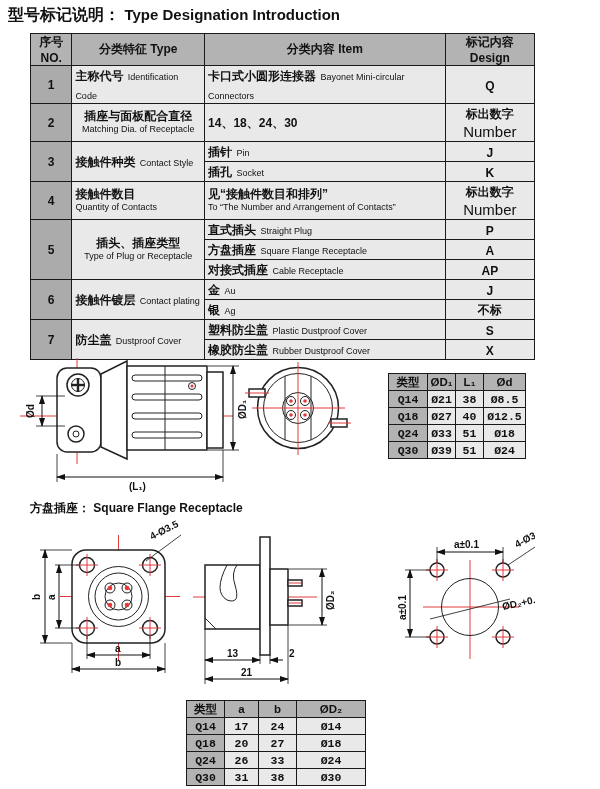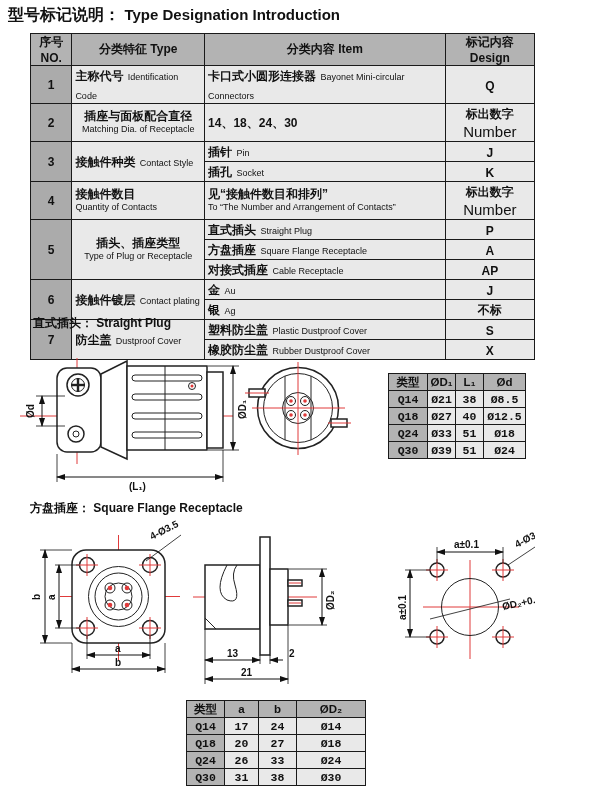--- a/index.html
+++ b/index.html
@@ -193,24 +193,20 @@
       <td class="item h15">
         <span class="zh">橡胶防尘盖</span>
         <span class="en">Rubber Dustproof Cover</span></td>
       <td class="design">
         <span class="dzh">X</span></td>
     </tr>
   </tbody>
     </table>
 
 
-  <div class="abs sub" style="left:33px;top:315px;">
-    <span>直式插头：</span>
-    <span>Straight Plug</span>
-  </div>
 
   <svg class="abs" style="left:15px;top:338px;" width="345" height="155" viewBox="0 0 345 155">
     <defs>
       <marker id="a1" markerWidth="10" markerHeight="8" refX="8" refY="3" orient="auto-start-reverse" markerUnits="userSpaceOnUse">
         <path d="M0,0 L9,3 L0,6 Z" fill="#111"></path>
       </marker>
     </defs>
     <g>
       <line class="red" x1="5" y1="78" x2="218" y2="78"></line>
       <line class="red" x1="62" y1="20" x2="62" y2="126"></line>

